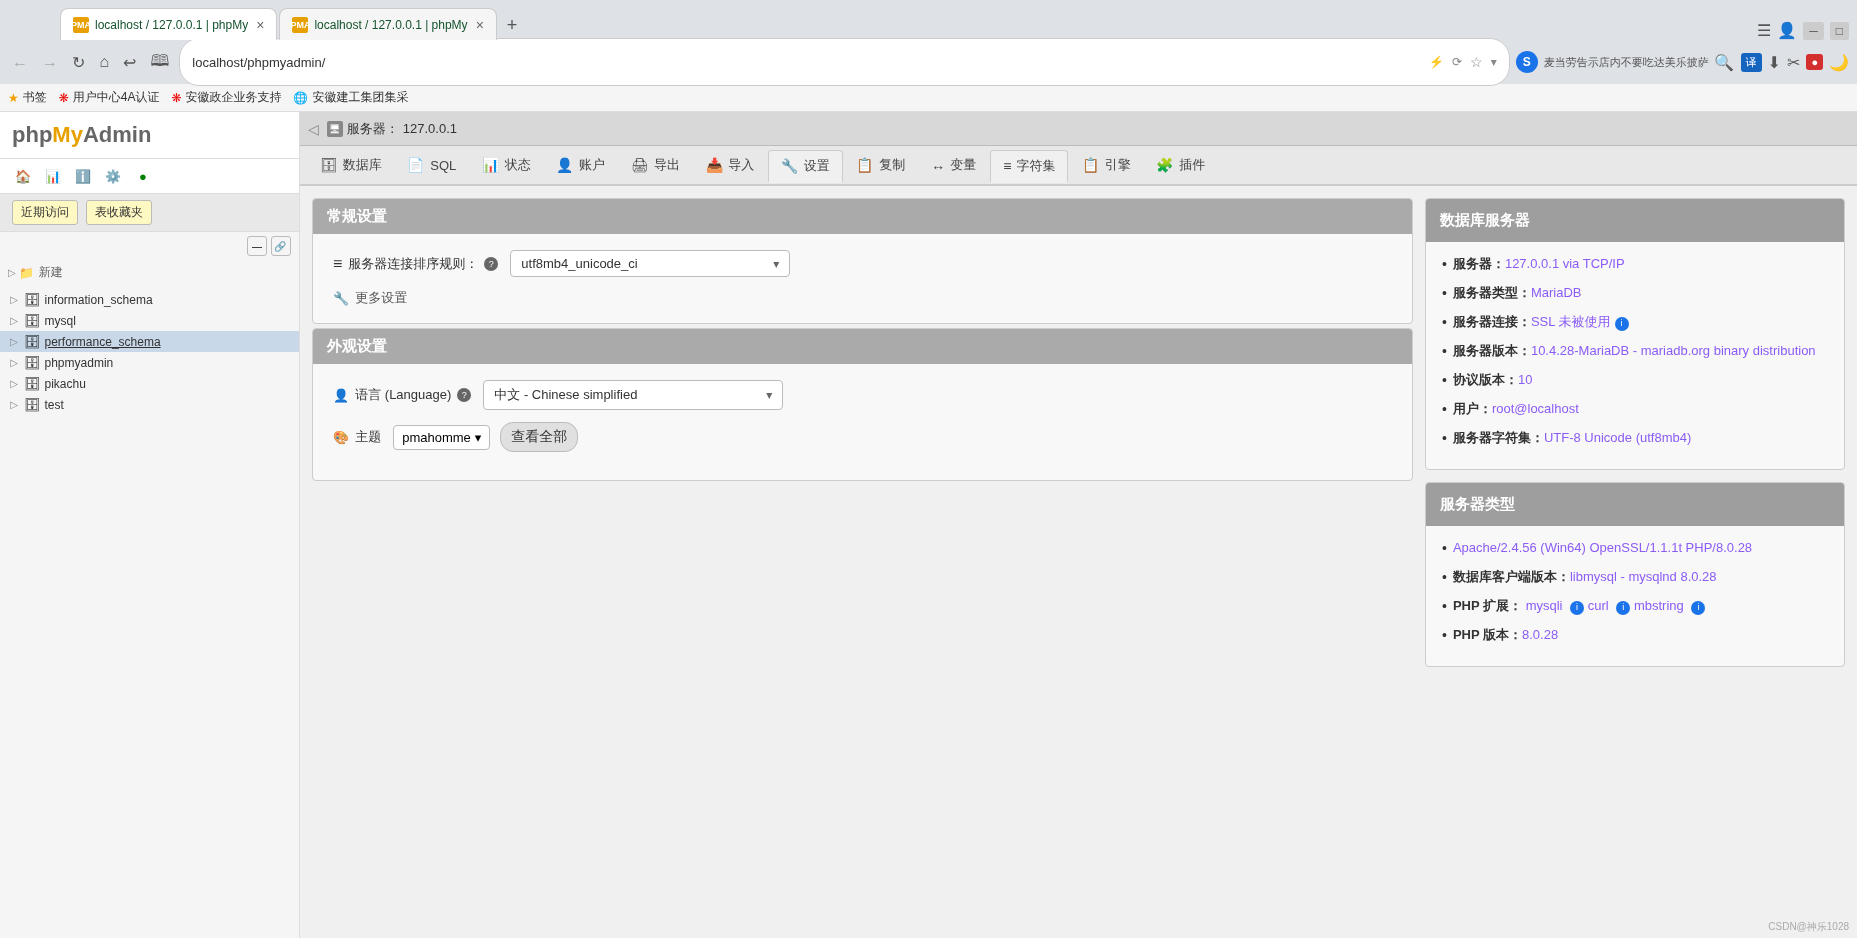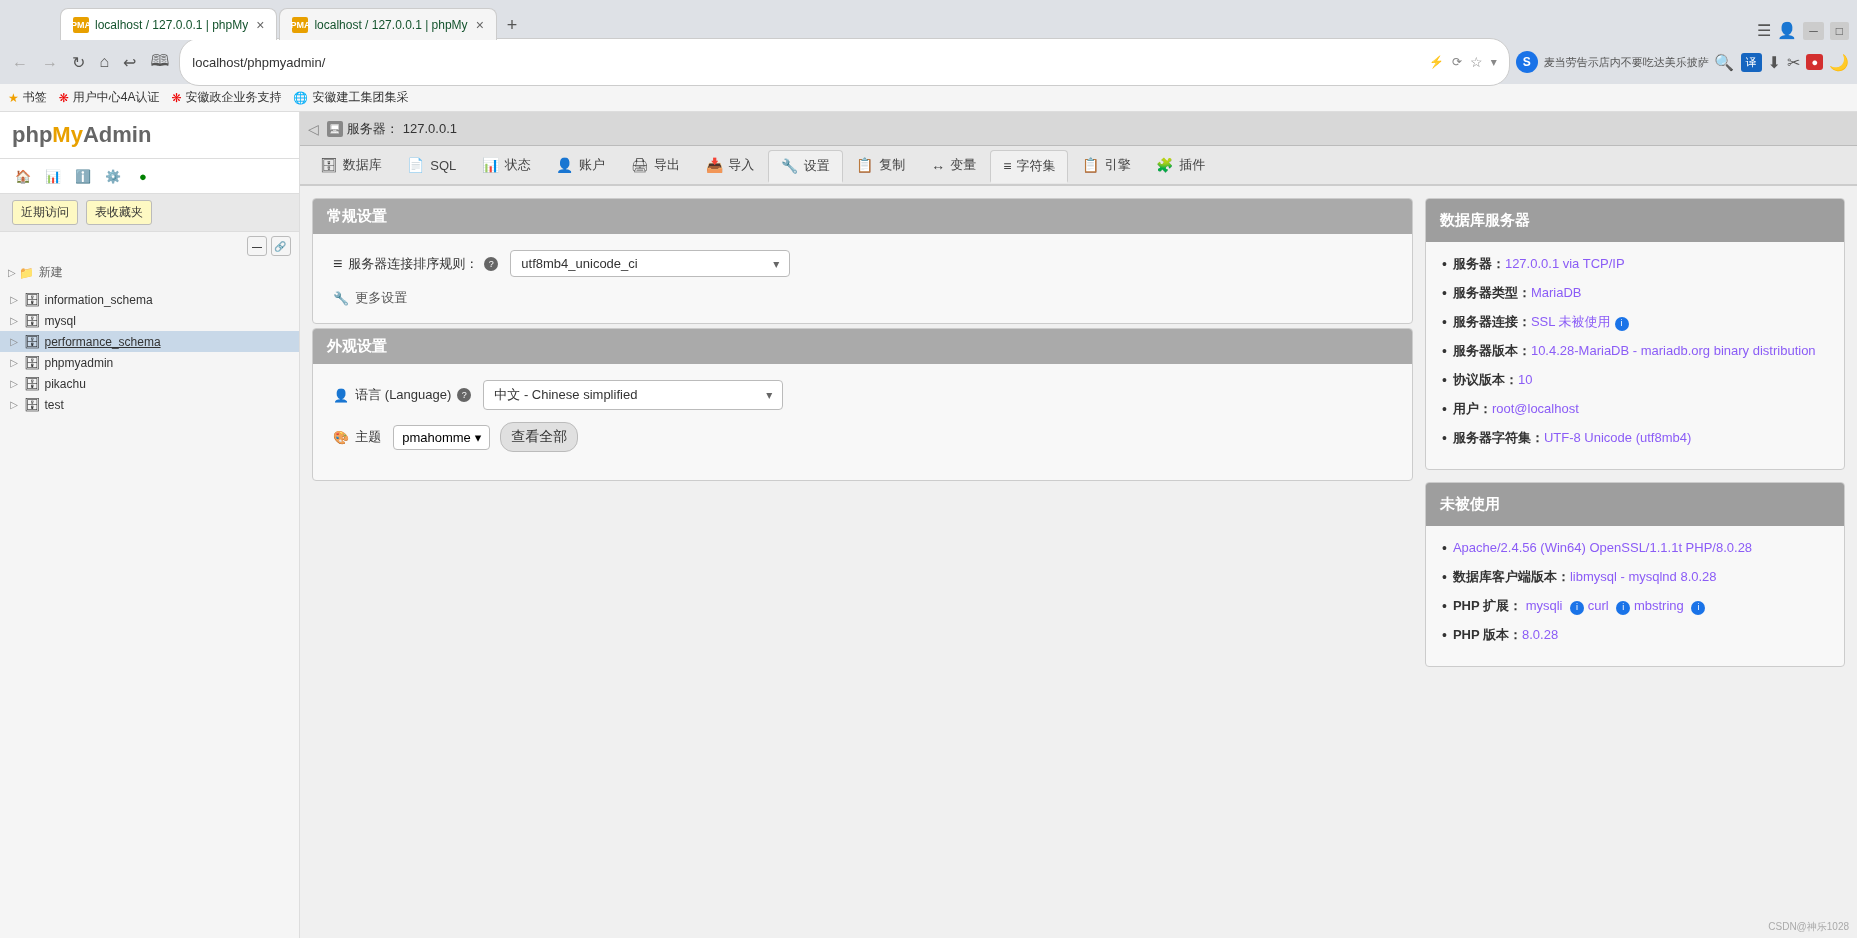--- a/index.html
+++ b/index.html
@@ -392,21 +392,21 @@
               <span><span class="info-label">用户：</span><span class="info-value">root@localhost</span></span>
             </div>
             <div class="info-item">
               <span class="bullet">•</span>
               <span><span class="info-label">服务器字符集：</span><span class="info-value">UTF-8 Unicode (utf8mb4)</span></span>
             </div>
           </div>
         </div>
 
         <div class="info-panel">
-          <div class="info-panel-header">未被使用</div>
+          <div class="info-panel-header">服务器类型</div>
           <div class="info-panel-body">
             <div class="info-item">
               <span class="bullet">•</span>
               <span class="info-value">Apache/2.4.56 (Win64) OpenSSL/1.1.1t PHP/8.0.28</span>
             </div>
             <div class="info-item">
               <span class="bullet">•</span>
               <span><span class="info-label">数据库客户端版本：</span><span class="info-value">libmysql - mysqlnd 8.0.28</span></span>
             </div>
             <div class="info-item">

